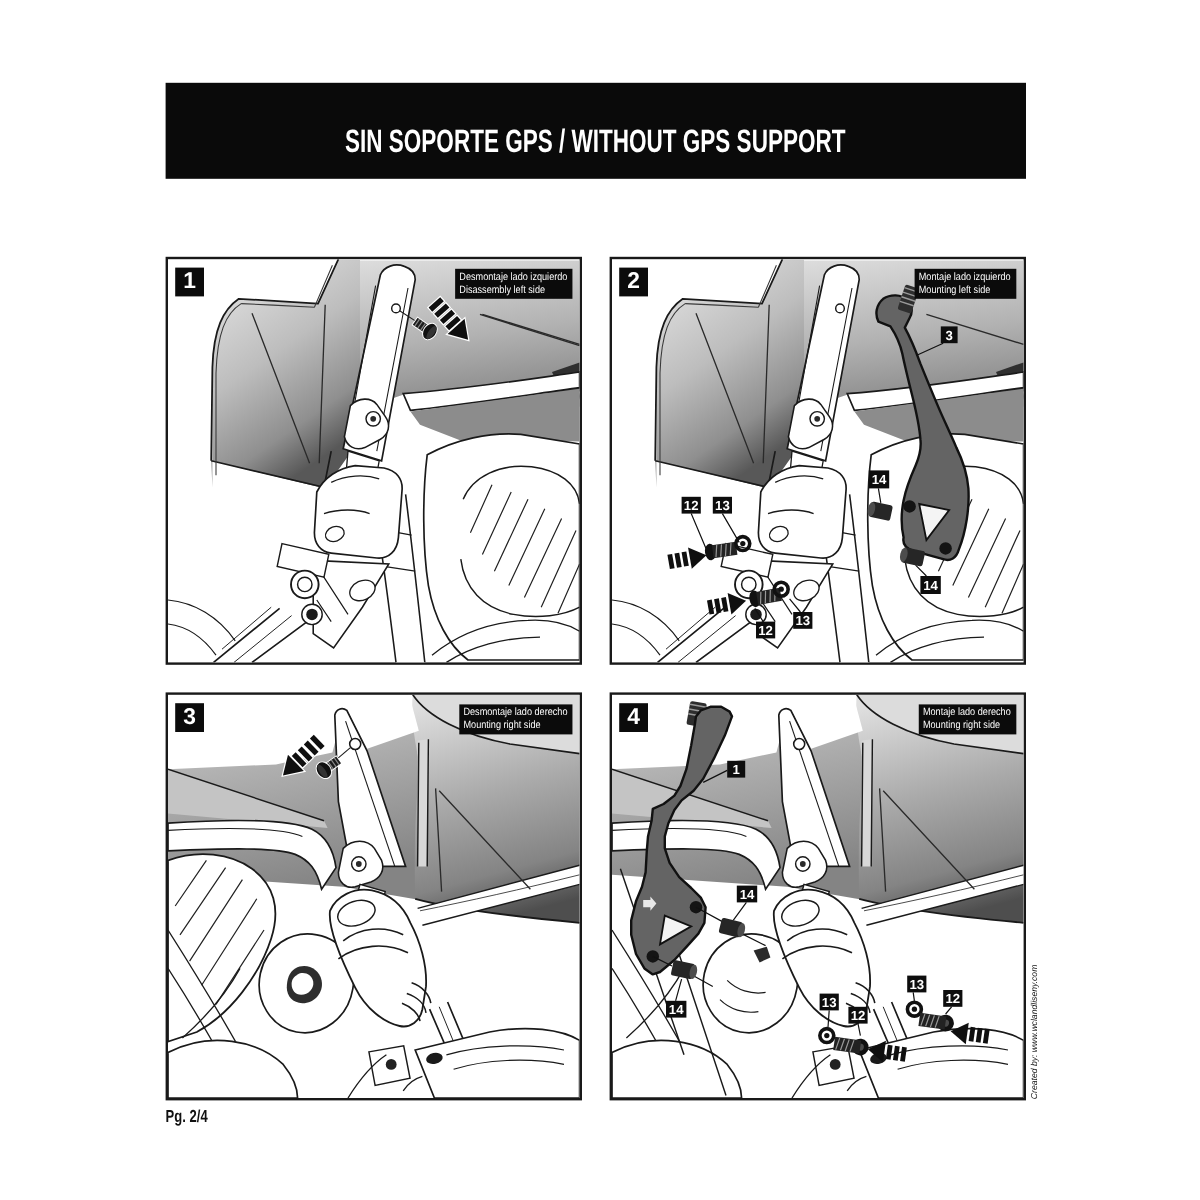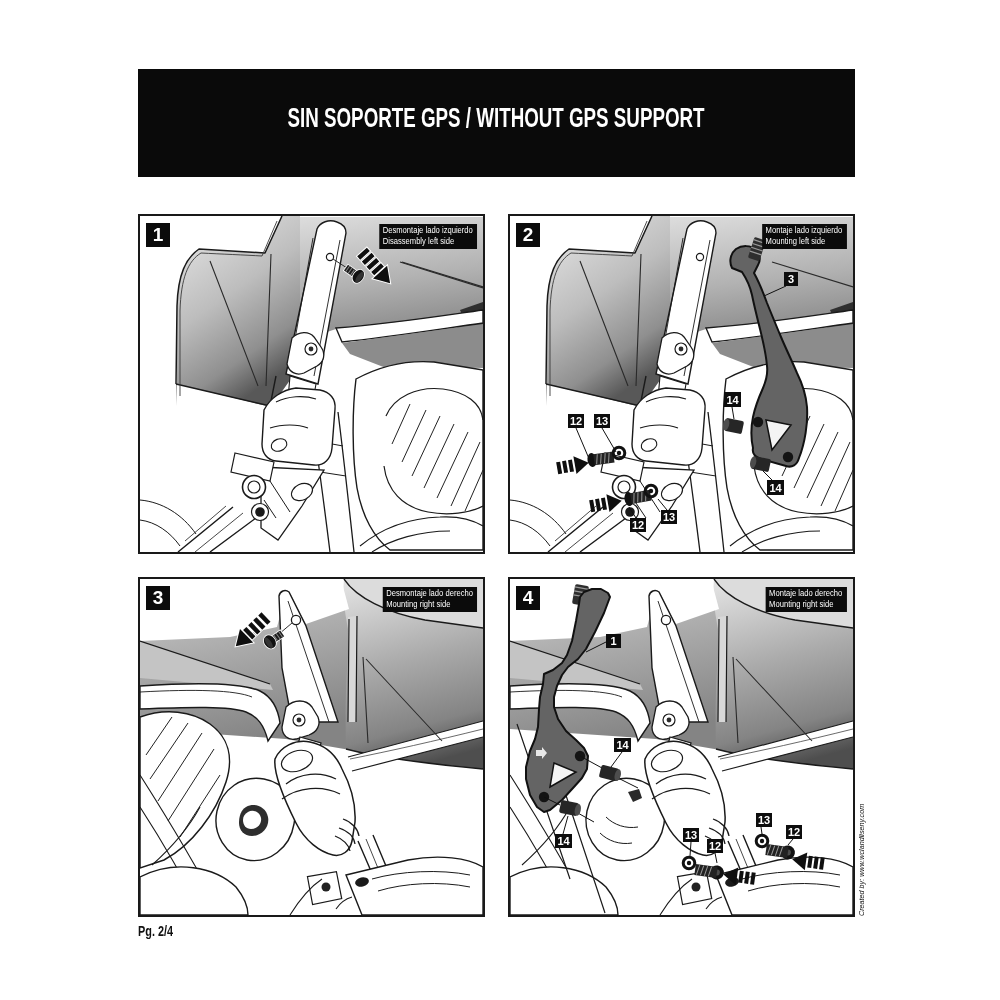--- a/index.html
+++ b/index.html
@@ -1,18 +1,18 @@
 <!DOCTYPE html>
 <html><head>
 <meta charset="utf-8">
 <style>
   html,body{margin:0;padding:0;}
   body{width:1000px;height:1000px;background:#fff;position:relative;overflow:hidden;
        font-family:"Liberation Sans",sans-serif;}
-  #hdr{position:absolute;left:138px;top:69px;width:717px;height:108px;background:#0a0a0a;
+  #hdr{position:absolute;left:138px;top:69px;width:717px;height:80px;background:#0a0a0a;
        color:#fff;font-weight:bold;font-size:27px;text-align:center;line-height:99px;}
   #hdr span{display:inline-block;transform:scaleX(0.695);transform-origin:center;white-space:nowrap;}
   .panel{position:absolute;width:343px;height:336px;border:2px solid #191919;background:#fff;}
   #p1{left:138px;top:214px;}
   #p2{left:508px;top:214px;}
   #p3{left:138px;top:577px;}
   #p4{left:508px;top:577px;}
   .num{position:absolute;left:6px;top:7px;width:24px;height:24px;background:#0b0b0b;
        color:#fff;font-weight:bold;font-size:19px;line-height:24px;text-align:center;z-index:5;}
   .lbl{position:absolute;right:6px;top:8px;background:#0b0b0b;color:#fff;font-size:8.8px;

